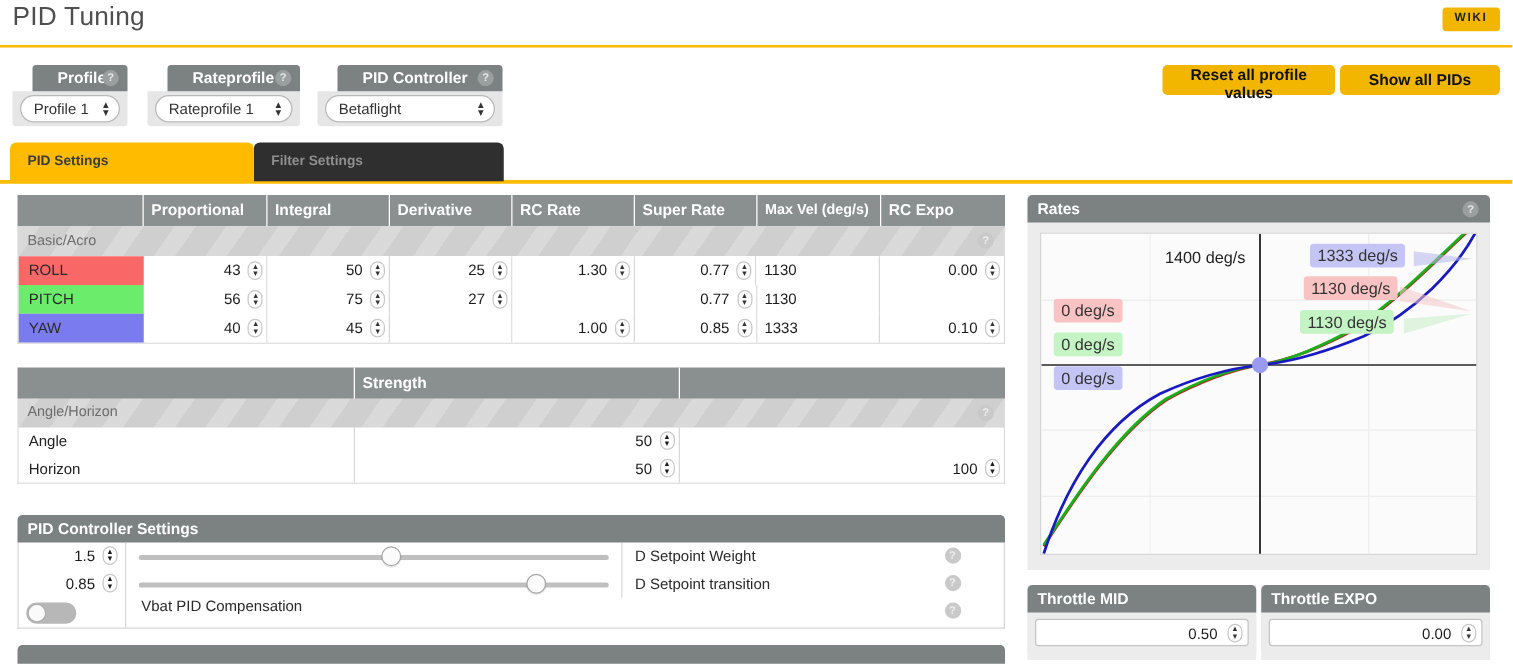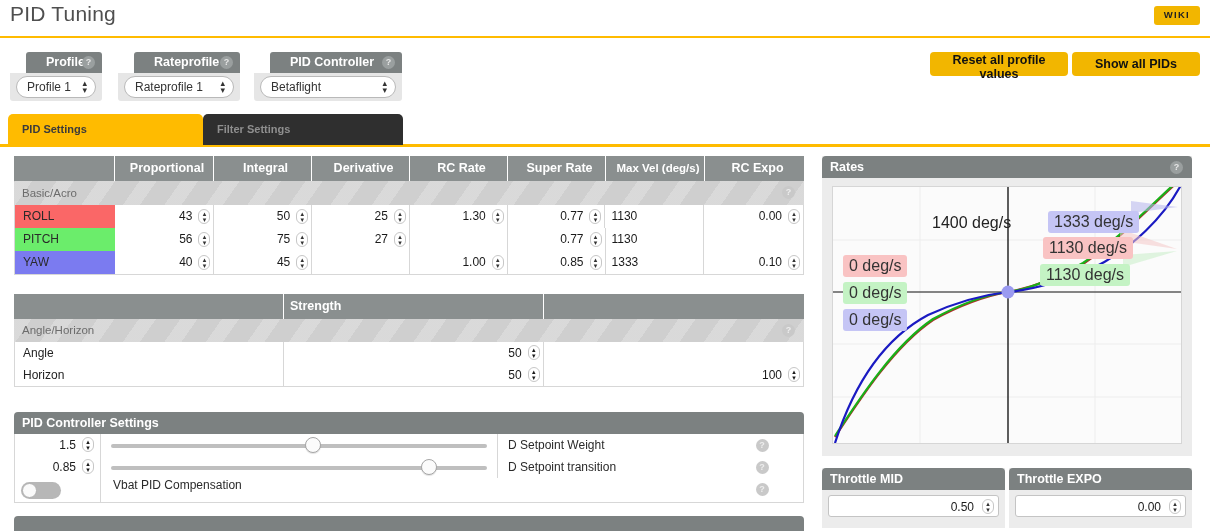--- a/index.html
+++ b/index.html
@@ -82,21 +82,21 @@
   
   .panel { position:absolute; background:#ececec; border-radius:0; }
   .panel-head {
     background:#7c8181; color:#fff; font-size:12.5px; font-weight:bold;
     height:22px; line-height:22px; padding-left:8px; position:relative;
     border-top-left-radius:4px; border-top-right-radius:4px;
   }
 
   
   .ptable { position:absolute; left:14px; top:156px; width:790px; }
-  .prow { display:flex; width:100%;text-align:center; }
+  .prow { display:flex; width:100%; }
   .phead { background:#8a8f8f; height:25px; }
   .phead .pcell {
     color:#fff; font-size:12.5px; font-weight:bold; line-height:25px;
     padding-left:6px; border-right:1px solid #fff; overflow:hidden; white-space:nowrap;
   }
   .psub {
     background:#cfcfcf; height:24px; position:relative;
     background-image: repeating-linear-gradient(-55deg, rgba(255,255,255,0.22) 0 14px, rgba(255,255,255,0) 14px 34px);
   }
   .psub-label {
@@ -179,22 +179,22 @@
                 background:#fafafa; border:1px solid #b0b0b0; }
 
   
   .cutpanel { position:absolute; left:14px; top:516px; width:790px; height:20px;
               background:#7c8181; border-top-left-radius:4px; border-top-right-radius:4px; }
 
   
   .rates { left:822px; top:156px; width:370px; height:300px; }
   .rates-inner { position:absolute; left:10px; top:30px; width:350px; height:258px;
                  background:#fbfbfb; border:1px solid #d6d6d6; overflow:hidden; }
-  .glabel { position:absolute; font-size:16px; padding:2px 6px; border-radius:3px;
-            white-space:nowrap;margin-top:16px; }
+  .glabel { position:absolute; font-size:13px; padding:2px 6px; border-radius:3px;
+            white-space:nowrap; }
   .gl-roll  { background:#f9c3c3; color:#333; }
   .gl-pitch { background:#c4f3c4; color:#333; }
   .gl-yaw   { background:#c5c5f5; color:#333; }
   .gl-plain { background:transparent; color:#222; }
 
   
   .thr { top:468px; height:60px; }
   .thr-body { background:#ececec; padding:5px 6px; }
   .thr-input { background:#fff; border:1px solid #c4c4c4; border-radius:3px; height:22px;
                position:relative; font-size:12px; color:#1a1a1a; line-height:22px;

